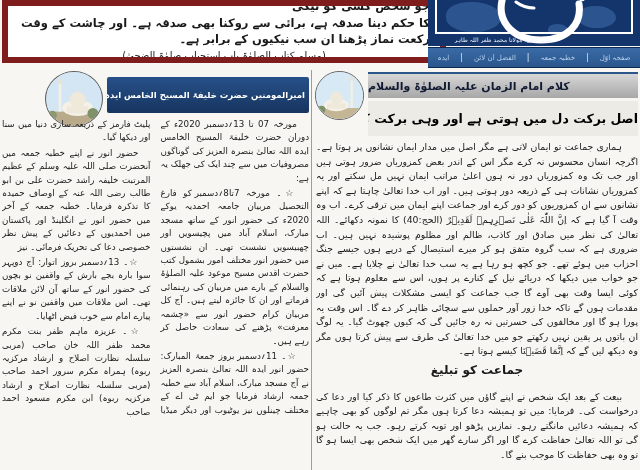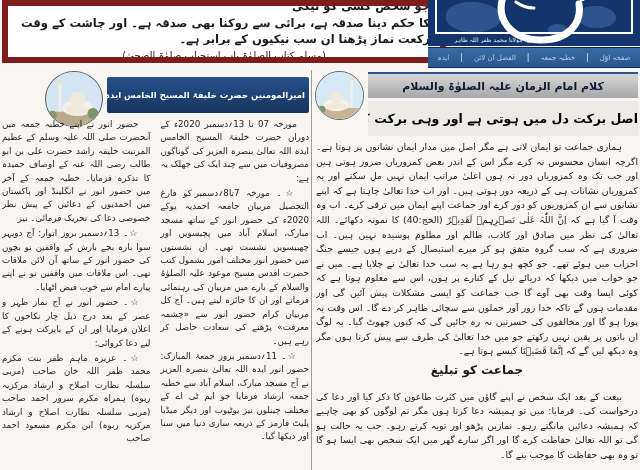--- a/index.html
+++ b/index.html
@@ -64,21 +64,21 @@
     position:absolute; left:107px; top:77px; width:202px; height:36px;
     background:linear-gradient(#27508a,#16355f);
     color:#ffffff; font-size:8.5px; font-weight:bold;
     line-height:36px; text-align:center; white-space:nowrap; overflow:hidden;
     border-radius:2px; padding:0 4px;
   }
   .kalam-titlebar {
     position:absolute; left:368px; top:72px; width:270px; height:26px;
     background:linear-gradient(#d7d7d7,#a7a7a7);
     color:#101a33; font-size:11px; font-weight:bold;
-    line-height:26px; text-align:center; white-space:nowrap; overflow:hidden;
+    line-height:26px; text-align:left; white-space:nowrap; overflow:hidden;
     border-top:2px solid #2a568c;
   }
   .kalam-headline {
     position:absolute; left:368px; top:101px; width:270px; height:35px;
     background:#edebe5; font-size:12.5px; font-weight:bold;
     line-height:35px; text-align:center; white-space:nowrap; overflow:hidden;
     color:#000;
   }
   
   .v-divider {
@@ -173,18 +173,17 @@
     <div class="kalam-sub">جماعت کو تبلیغ</div>
     <p>بیعت کے بعد ایک شخص نے اپنے گاؤں میں کثرت طاعون کا ذکر کیا اور دعا کی درخواست کی۔ فرمایا: میں تو ہمیشہ دعا کرتا ہوں مگر تم لوگوں کو بھی چاہیے کہ ہمیشہ دعائیں مانگتے رہو۔ نمازیں پڑھو اور توبہ کرتے رہو۔ جب یہ حالت ہو گی تو اللہ تعالیٰ حفاظت کرے گا اور اگر سارے گھر میں ایک شخص بھی ایسا ہو گا تو وہ بھی حفاظت کا موجب بنے گا۔</p>
   </div>
 
   <div class="article-body">
     <p>مورخہ 07 تا 13؍دسمبر 2020ء کے دوران حضرت خلیفۃ المسیح الخامس ایدہ اللہ تعالیٰ بنصرہ العزیز کی گوناگوں مصروفیات میں سے چند ایک کی جھلک یہ ہے:</p>
     <p>☆۔ مورخہ 7تا8؍دسمبر کو فارغ التحصیل مربیان جامعہ احمدیہ یوکے 2020ء کی حضور انور کے ساتھ مسجد مبارک، اسلام آباد میں پچیسویں اور چھبیسویں نشست تھی۔ ان نشستوں میں حضور انور مختلف امور بشمول کتب حضرت اقدس مسیح موعود علیہ الصلوٰۃ والسلام کے بارے میں مربیان کی رہنمائی فرماتے اور ان کا جائزہ لیتے ہیں۔ آج کل مربیان کرام حضور انور سے «چشمہ معرفت» پڑھنے کی سعادت حاصل کر رہے ہیں۔</p>
     <p>☆۔ 11؍دسمبر بروز جمعۃ المبارک: حضور انور ایدہ اللہ تعالیٰ بنصرہ العزیز نے آج مسجد مبارک، اسلام آباد سے خطبہ جمعہ ارشاد فرمایا جو ایم ٹی اے کے مختلف چینلوں نیز یوٹیوب اور دیگر میڈیا پلیٹ فارمز کے ذریعہ ساری دنیا میں سنا اور دیکھا گیا۔</p>
     <p>حضور انور نے اپنے خطبہ جمعہ میں آنحضرت صلی اللہ علیہ وسلم کے عظیم المرتبت خلیفہ راشد حضرت علی بن ابو طالب رضی اللہ عنہ کے اوصاف حمیدہ کا تذکرہ فرمایا۔ خطبہ جمعہ کے آخر میں حضور انور نے انگلینڈ اور پاکستان میں احمدیوں کے دعائیں کے پیش نظر خصوصی دعا کی تحریک فرمائی۔ نیز</p>
     <p>☆۔ 13؍دسمبر بروز اتوار: آج دوپہر سوا بارہ بجے بارش کے واقفین نو بچوں کی حضور انور کے ساتھ آن لائن ملاقات تھی۔ اس ملاقات میں واقفین نو نے اپنے پیارے امام سے خوب فیض اٹھایا۔</p>
-    <p>☆۔ حضور انور نے آج نماز ظہر و عصر کے بعد درج ذیل چار نکاحوں کا اعلان فرمایا اور ان کے بابرکت ہونے کے لیے دعا کروائی:</p>
     <p>☆۔ عزیزہ ماہم ظفر بنت مکرم محمد ظفر اللہ خان صاحب (مربی سلسلہ نظارت اصلاح و ارشاد مرکزیہ ربوہ) ہمراہ مکرم سرور احمد صاحب (مربی سلسلہ نظارت اصلاح و ارشاد مرکزیہ ربوہ) ابن مکرم مسعود احمد صاحب</p>
 
   </div>
 
 </div>
 
 </body></html>

